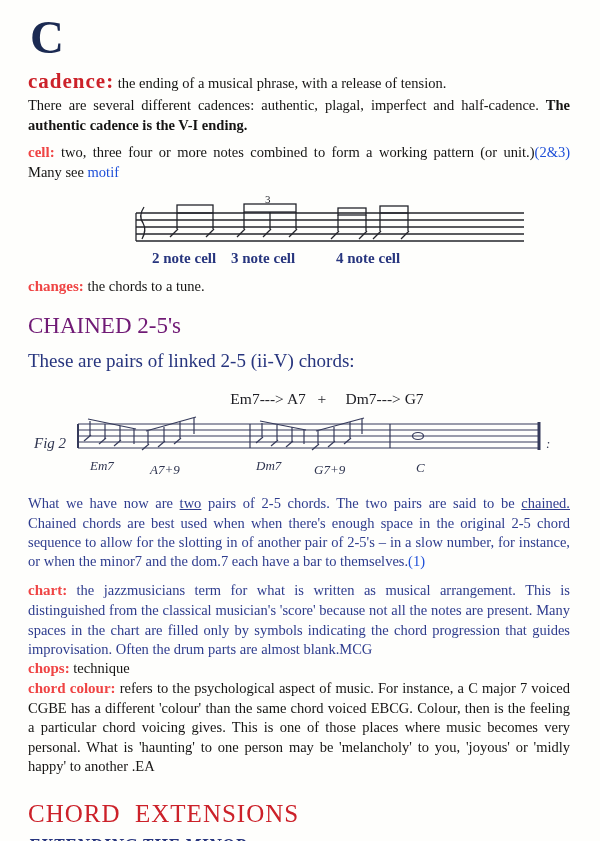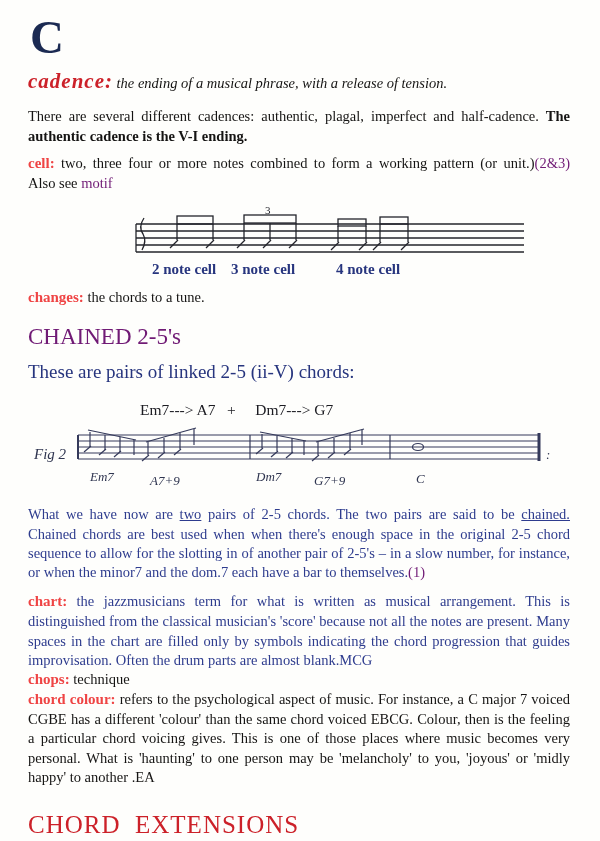--- a/index.html
+++ b/index.html
@@ -8,41 +8,41 @@
     font-family:"Liberation Serif",serif;color:#151413;
     position:relative;box-sizing:border-box;padding:12px 30px 0 28px;
     overflow:hidden;
   }
   p{margin:0;}
   .justify{text-align:justify;}
   .force-just{text-align:justify;text-align-last:justify;}
   .body{font-size:14.5px;line-height:1.33;}
   .black{color:#151413;}
   .blue{color:#2e3c8e;}
-  .red{color:#701a75;}
+  .red{color:#1d4ed8;}
   b{font-weight:bold;}
   .u{text-decoration:underline;}
   .dropcap{
     font-size:47px;font-weight:bold;color:#1b2a52;line-height:1;
     margin:2px 0 10px 2px;
   }
   .term{
     color:#ef4444;font-weight:bold;font-size:15px;
   }
   .term-big{
     color:#cc2129;font-weight:bold;font-size:21px;letter-spacing:1px;line-height:1;
   }
-  .entry{margin-bottom:14px;font-style:italic;}
+  .entry{margin-bottom:3px;}
   .mb8{margin-bottom:8px;}
   .staff1-wrap{margin:13px 0 2px 100px;}
   .h-chained{
     font-size:23px;color:#701a75;font-weight:normal;margin:16px 0 12px 0;line-height:1.1;
   }
   .intro{font-size:19px;color:#27357e;margin-bottom:18px;}
-  .formula{font-size:15.5px;color:#1c1c22;white-space:pre;margin:0 0 6px 112px;}
+  .formula{font-size:15.5px;color:#1c1c22;white-space:pre;margin:0 0 6px 56px;text-align:center;}
   .fig2-wrap{margin:2px 0 10px 0;}
   .h-ext{
     font-size:25px;color:#cc2129;font-weight:normal;white-space:pre;
     margin:24px 0 8px 0;line-height:1.1;letter-spacing:1px;
   }
   .h-sub{font-size:18.5px;color:#27357e;font-weight:bold;font-style:italic;margin:0 0 4px 0;}
   svg text{font-family:"Liberation Serif",serif;}
   .staff-label{fill:#27357e;font-size:15px;font-weight:bold;}
   .hand{fill:#2f3550;font-style:italic;font-size:13px;}
   .hand-big{fill:#2f3550;font-style:italic;font-size:15px;}
@@ -52,21 +52,21 @@
 
 <div class="page">
 
   <div class="dropcap">C</div>
 
   <p class="entry body"><span class="term-big">cadence:</span><span class="black"> the ending of a musical phrase, with a release of tension.</span></p>
 
   <p class="body black justify mb8"><span>There are several different cadences: authentic, plagal, imperfect and half-cadence. </span><b>The authentic cadence is the V-I ending.</b></p>
 
   <p class="body force-just"><span class="term">cell:</span><span class="black">  two, three four or more notes combined to form a working pattern (or unit.)</span><span class="red">(2&amp;3)</span></p>
-  <p class="body"><span class="black">Also see </span><span class="red">motif</span></p>
+  <p class="body"><span class="black">Many see </span><span class="red">motif</span></p>
 
   <div class="staff1-wrap">
     <svg width="400" height="76" viewBox="0 0 400 76">
       <g stroke="#23242b" stroke-width="1.3" fill="none">
         <line x1="8" y1="18" x2="396" y2="18"></line>
         <line x1="8" y1="25" x2="396" y2="25"></line>
         <line x1="8" y1="32" x2="396" y2="32"></line>
         <line x1="8" y1="39" x2="396" y2="39"></line>
         <line x1="8" y1="46" x2="396" y2="46"></line>
         <line x1="8" y1="18" x2="8" y2="46"></line>

